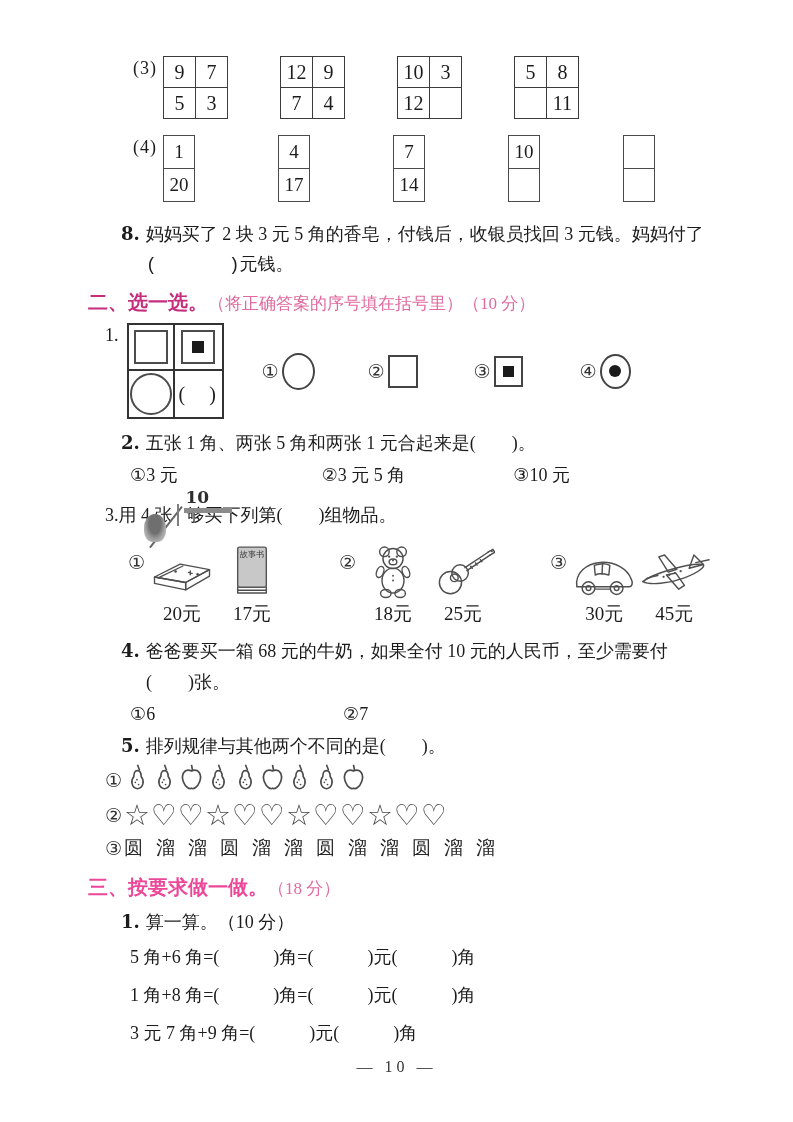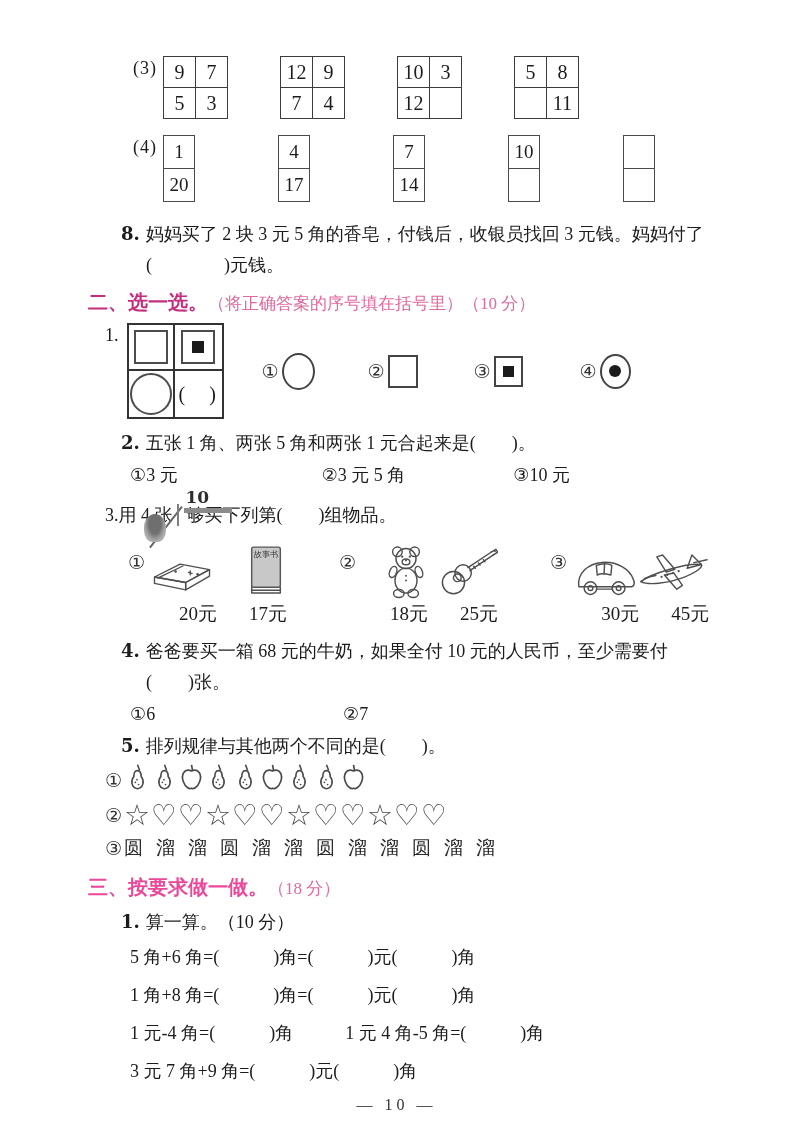--- a/index.html
+++ b/index.html
@@ -23,21 +23,21 @@
   
   .dom-wrap { display:flex; gap:83px; }
   .dom { display:grid; grid-template-columns:31px; grid-auto-rows:33px;
         border-top:1.2px solid #4a4a4a; border-left:1.2px solid #4a4a4a; }
   .dom .cell { border-right:1.2px solid #4a4a4a; border-bottom:1.2px solid #4a4a4a;
         display:flex; align-items:center; justify-content:center; font-size:19px; }
 
   
   .item { margin-left:33px; line-height:31px; }
   .item .inum { font-weight:bold; font-family:"DejaVu Serif",serif; margin-right:6px; }
-  .indent2 { margin-left:42px; }
+  .indent2 { margin-left:42px;font-family:Liberation Mono, monospace; }
   .sec-head { margin-top:6px; line-height:30px; }
   .sec-title { font-weight:bold; font-size:20px; }
   .sec-sub { font-size:17px; }
 
   
   .c1-row { display:flex; align-items:center; margin:4px 0 8px 17px; }
   .figgrid { width:97px; height:96px; border:2px solid #333; display:grid;
              grid-template-columns:1fr 1fr; grid-auto-rows:1fr; margin-left:8px; }
   .figgrid .fcell { display:flex; align-items:center; justify-content:center; }
   .figgrid .fcell.br { border-right:2px solid #333; }
@@ -75,21 +75,21 @@
   .note-face { position:absolute; right:12px; top:9px; width:22px; height:28px;
           background:radial-gradient(ellipse at 50% 35%, #6f6f6f 0 38%, #9d9d9d 60%, #b3b3b3 75%);
           border-radius:50% 50% 40% 40%; }
   .stray { position:absolute; left:-12px; top:10px; width:1.5px; height:52px;
           background:#666; transform:rotate(38deg); }
 
   
   .goods-row { display:flex; margin:4px 0 0 40px; gap:52px; }
   .group { display:flex; align-items:flex-start; }
   .group .cnum { margin-top:8px; margin-right:2px; }
-  .good { width:70px; display:flex; flex-direction:column; align-items:flex-end; }
+  .good { width:70px; display:flex; flex-direction:column; align-items:center; }
   .good .art { height:56px; display:flex; align-items:flex-end; justify-content:center; }
   .good svg { stroke:#4f4f4f; fill:none; stroke-width:1.5; stroke-linejoin:round; stroke-linecap:round; }
   .good svg .fill { fill:#4f4f4f; stroke:none; }
   .good svg .gray { fill:#c8c8c8; }
   .price { font-size:19px; margin-top:2px; }
 
   
   .pat-row { margin-left:17px; display:flex; align-items:center; height:35px; }
   .pat-row .cnum { margin-right:2px; }
   .pict { display:inline-block; width:27px; height:30px; }
@@ -418,21 +418,18 @@
 
   <div class="sec-head" style="margin-top:8px">
     <span class="sec-title" id="sec3-title" style="color: #ec4899;">三、按要求做一做。</span><span class="sec-sub" id="sec3-sub" style="color: rgb(224, 105, 159);">（18 分）</span>
   </div>
 
   <div class="item" style="margin-top:2px">
     <div><span class="inum">1.</span><span>算一算。（10 分）</span></div>
   </div>
   <div class="eq">5 角+6 角=(　　　)角=(　　　)元(　　　)角</div>
   <div class="eq">1 角+8 角=(　　　)角=(　　　)元(　　　)角</div>
-  <div class="eq">
-    <span>1 元-4 角=(　　　)角</span><span class="b">1 元 4 角-5 角=(　　　)角</span>
-  </div>
   <div class="eq">3 元 7 角+9 角=(　　　)元(　　　)角</div>
 
   <div class="footer">— 10 —</div>
 
  </div>
 </div>
 
 </body></html>

